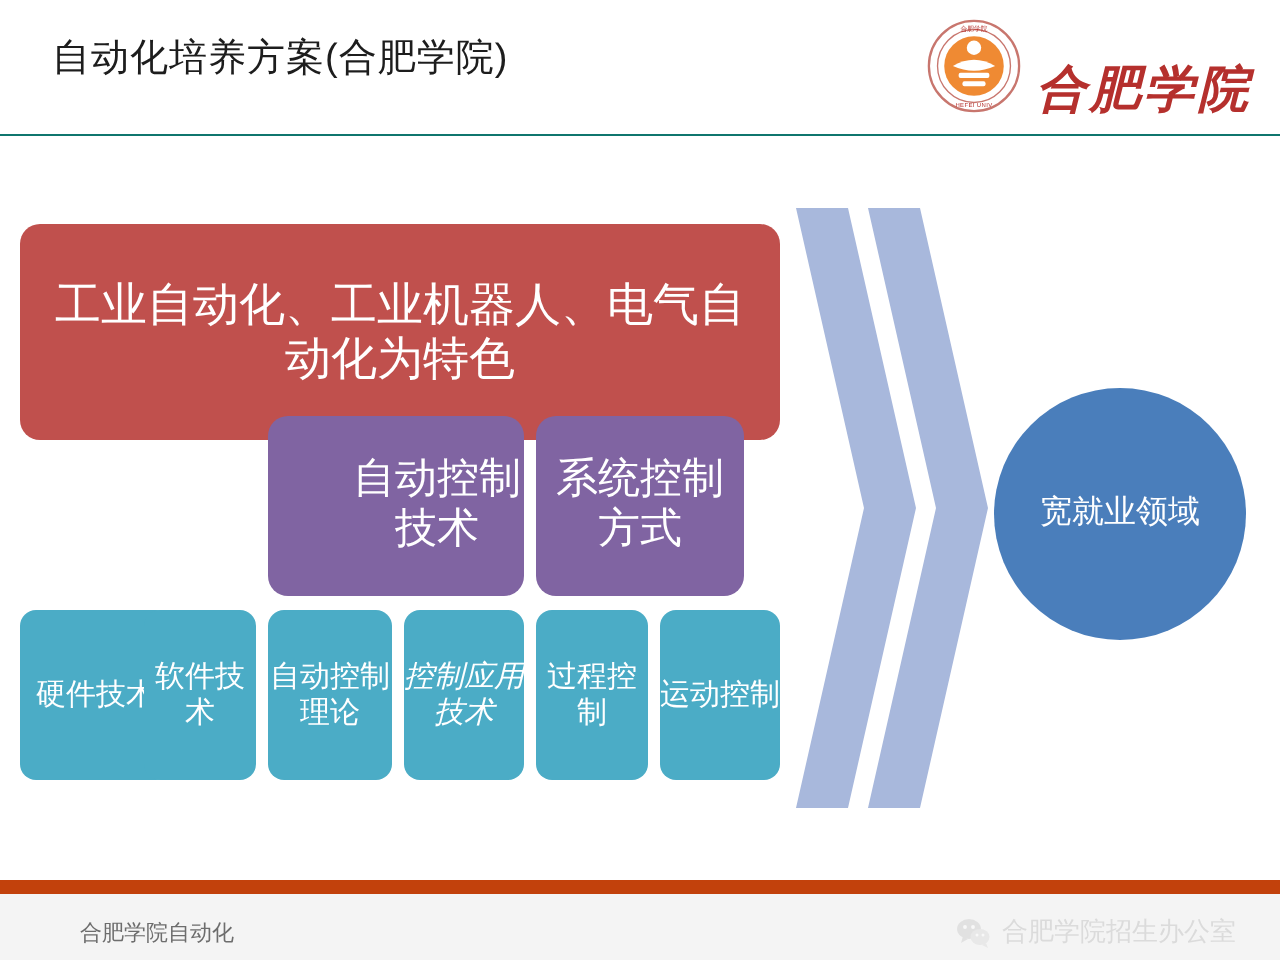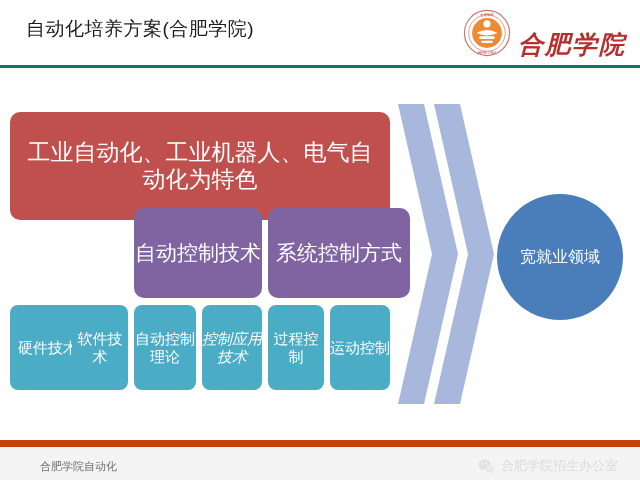--- a/index.html
+++ b/index.html
@@ -15,21 +15,21 @@
     position: relative;
   }
 
   
   .header {
     position: absolute;
     left: 0; top: 0;
     width: 640px;
     height: 68px;
     background: #ffffff;
-    border-bottom: 3px solid #0f766e;
+    border-bottom: 1px solid #0f766e;
     box-sizing: border-box;
   }
   .page-title {
     position: absolute;
     left: 26px;
     top: 16px;
     font-size: 19px;
     color: #1d1d1d;
     letter-spacing: 0.5px;
     white-space: nowrap;
@@ -104,22 +104,22 @@
   }
 
   .pillar {
     top: 140px;
     height: 90px;
     background: #8064a2;
     border-radius: 10px;
     font-size: 21px;
   }
   .pillar-0 { left: 10px;  width: 118px; }
-  .pillar-1 { left: 134px; width: 128px; }
-  .pillar-2 { left: 268px; width: 142px; }
+  .pillar-1 { left: 134px; width: 128px; padding-left: 41px; }
+  .pillar-2 { left: 268px; width: 104px; }
 
   .leaf {
     top: 237px;
     height: 85px;
     background: #4bacc6;
     border-radius: 8px;
     font-size: 15px;
   }
   .leaf-0 { left: 10px;  width: 76px; }
   .leaf-1 { left: 72px;  width: 56px; }

